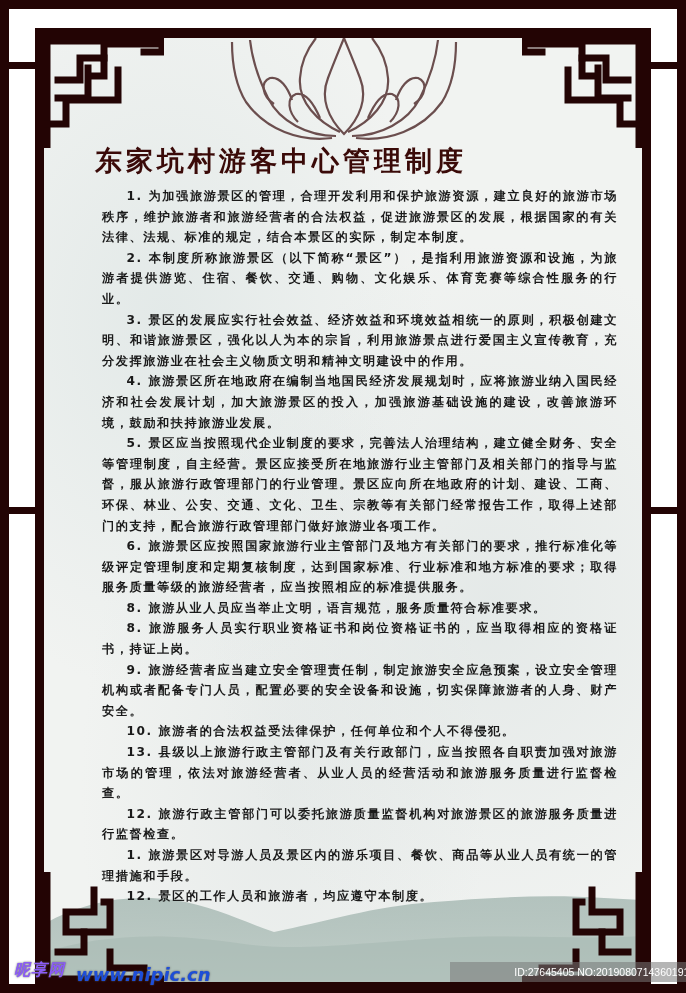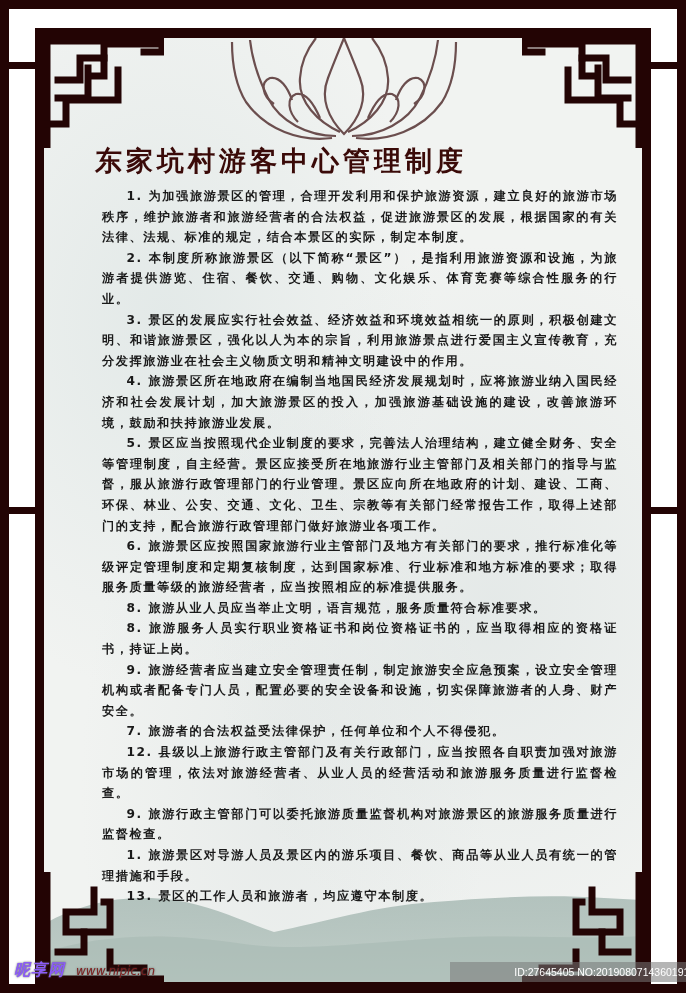--- a/index.html
+++ b/index.html
@@ -14,21 +14,21 @@
       radial-gradient(ellipse at 75% 60%, rgba(205,215,215,0.35), transparent 45%),
       radial-gradient(ellipse at 40% 80%, rgba(210,218,218,0.3), transparent 40%),
       #f1f3f1; }
   .mountains { position:absolute; left:0; bottom:0; width:598px; height:110px; }
   .corner { position:absolute; width:120px; height:110px; }
   .ornament { position:absolute; left:184px; top:0; width:232px; height:104px; }
   .title { position:absolute; left:0; top:105px; width:474px; text-align:center; font-family:"DejaVu Serif", serif; font-weight:bold; font-size:27px; color:#3a0a08; letter-spacing:4px; }
   .content { position:absolute; left:58px; top:148px; width:516px; font-size:12.2px; line-height:20.6px; color:#1a1a1a; font-weight:bold; letter-spacing:1.55px; }
   .content p { margin:0; text-indent:2em; text-align:justify; }
   .watermark-logo { position:absolute; left:14px; top:960px; font-size:16px; font-weight:bold; font-style:italic; color:#8b5cf6; text-shadow:0 0 2px #555; letter-spacing:1px; }
-  .watermark-url { position:absolute; left:76px; top:964px; font-size:12px; font-weight:normal; font-style:italic; color:#7f1d1d; text-shadow:0 0 2px #555; }
+  .watermark-url { position:absolute; left:76px; top:964px; font-size:18px; font-weight:bold; font-style:italic; color:#1d4ed8; text-shadow:0 0 2px #555; }
   .watermark-id { position:absolute; left:450px; top:962px; width:231px; height:20px; background:rgba(120,120,120,0.55); color:#ffffff; font-size:10.5px; line-height:20px; text-align:center; font-family:"Liberation Sans", sans-serif;padding-left:48px; }
 </style>
 </head>
 <body>
 
 <div class="frame-outer"></div>
 <div class="white-gap"></div>
 <div class="crossbar" style="left:9px; top:62px; width:26px;"></div>
 <div class="crossbar" style="left:9px; top:507px; width:26px;"></div>
 <div class="crossbar" style="left:651px; top:62px; width:26px;"></div>
@@ -108,23 +108,23 @@
   <div class="content">
     <p>1. 为加强旅游景区的管理，合理开发利用和保护旅游资源，建立良好的旅游市场秩序，维护旅游者和旅游经营者的合法权益，促进旅游景区的发展，根据国家的有关法律、法规、标准的规定，结合本景区的实际，制定本制度。</p>
     <p>2. 本制度所称旅游景区（以下简称“景区”），是指利用旅游资源和设施，为旅游者提供游览、住宿、餐饮、交通、购物、文化娱乐、体育竞赛等综合性服务的行业。</p>
     <p>3. 景区的发展应实行社会效益、经济效益和环境效益相统一的原则，积极创建文明、和谐旅游景区，强化以人为本的宗旨，利用旅游景点进行爱国主义宣传教育，充分发挥旅游业在社会主义物质文明和精神文明建设中的作用。</p>
     <p>4. 旅游景区所在地政府在编制当地国民经济发展规划时，应将旅游业纳入国民经济和社会发展计划，加大旅游景区的投入，加强旅游基础设施的建设，改善旅游环境，鼓励和扶持旅游业发展。</p>
     <p>5. 景区应当按照现代企业制度的要求，完善法人治理结构，建立健全财务、安全等管理制度，自主经营。景区应接受所在地旅游行业主管部门及相关部门的指导与监督，服从旅游行政管理部门的行业管理。景区应向所在地政府的计划、建设、工商、环保、林业、公安、交通、文化、卫生、宗教等有关部门经常报告工作，取得上述部门的支持，配合旅游行政管理部门做好旅游业各项工作。</p>
     <p>6. 旅游景区应按照国家旅游行业主管部门及地方有关部门的要求，推行标准化等级评定管理制度和定期复核制度，达到国家标准、行业标准和地方标准的要求；取得服务质量等级的旅游经营者，应当按照相应的标准提供服务。</p>
     <p>8. 旅游从业人员应当举止文明，语言规范，服务质量符合标准要求。</p>
     <p>8. 旅游服务人员实行职业资格证书和岗位资格证书的，应当取得相应的资格证书，持证上岗。</p>
     <p>9. 旅游经营者应当建立安全管理责任制，制定旅游安全应急预案，设立安全管理机构或者配备专门人员，配置必要的安全设备和设施，切实保障旅游者的人身、财产安全。</p>
-    <p>7. 旅游者的合法权益受法律保护，任何单位和个人不得侵犯。</p>
-    <p>12. 县级以上旅游行政主管部门及有关行政部门，应当按照各自职责加强对旅游市场的管理，依法对旅游经营者、从业人员的经营活动和旅游服务质量进行监督检查。</p>
-    <p>9. 旅游行政主管部门可以委托旅游质量监督机构对旅游景区的旅游服务质量进行监督检查。</p>
+    <p>10. 旅游者的合法权益受法律保护，任何单位和个人不得侵犯。</p>
+    <p>13. 县级以上旅游行政主管部门及有关行政部门，应当按照各自职责加强对旅游市场的管理，依法对旅游经营者、从业人员的经营活动和旅游服务质量进行监督检查。</p>
+    <p>12. 旅游行政主管部门可以委托旅游质量监督机构对旅游景区的旅游服务质量进行监督检查。</p>
     <p>1. 旅游景区对导游人员及景区内的游乐项目、餐饮、商品等从业人员有统一的管理措施和手段。</p>
-    <p>13. 景区的工作人员和旅游者，均应遵守本制度。</p>
+    <p>12. 景区的工作人员和旅游者，均应遵守本制度。</p>
   </div>
 </div>
 
 <div class="watermark-logo">昵享网</div>
 <div class="watermark-url">www.nipic.cn</div>
 <div class="watermark-id">ID:27645405 NO:20190807143601914000</div>
 
 </body></html>

